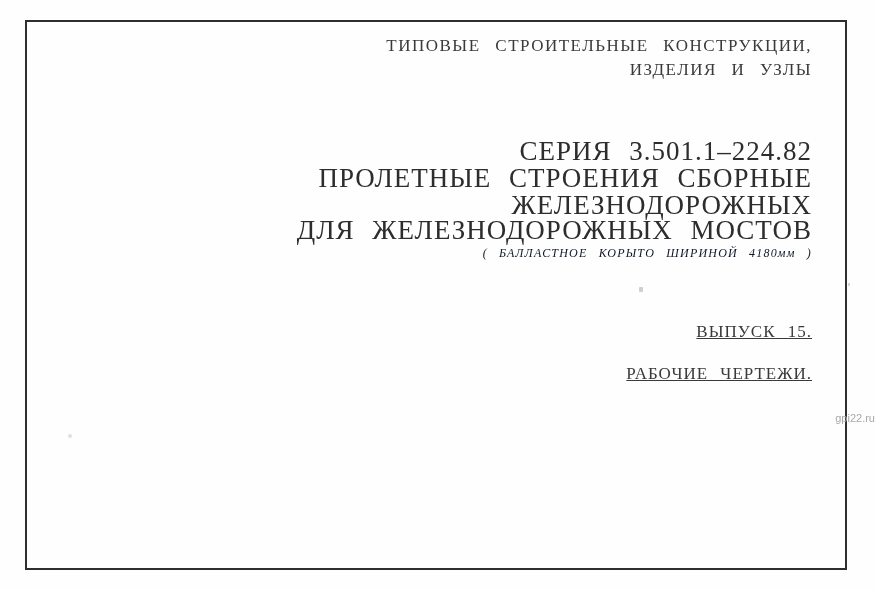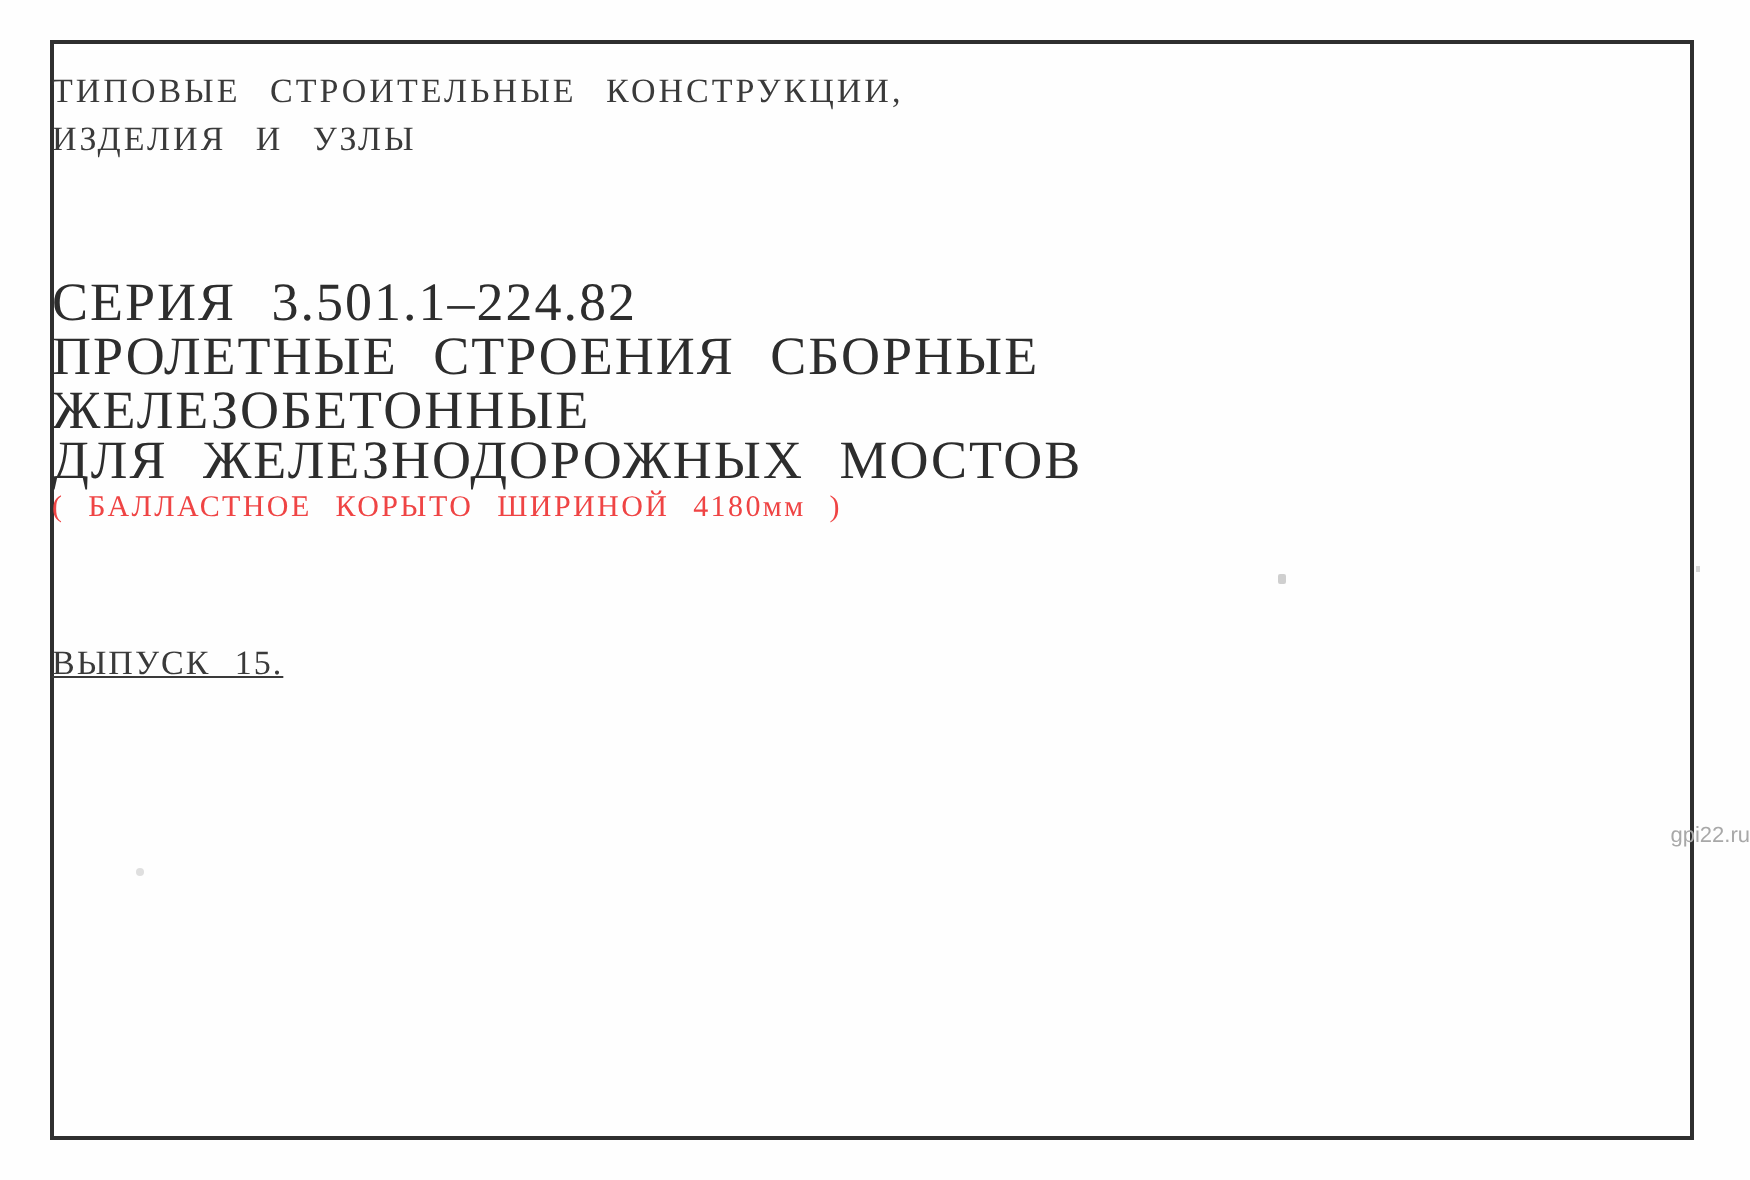--- a/index.html
+++ b/index.html
@@ -25,21 +25,21 @@
     width: 818px;
     height: 546px;
     border: 2px solid #2f2f2f;
   }
   .content {
     position: absolute;
     left: 26px;
     top: 0;
     width: 786px;
     height: 590px;
-    text-align: left;
+    text-align: right;
     color: #333333;
   }
   .line {
     position: absolute;
     left: 0;
     width: 100%;
     white-space: nowrap;
   }
   .header-line {
     font-size: 17px;
@@ -47,24 +47,25 @@
     word-spacing: 9px;
     color: #3a3a3a;
   }
   .title-line {
     font-size: 27px;
     letter-spacing: 1px;
     word-spacing: 10px;
     color: #2d2d2d;
   }
   .subtitle-line {
-    font-size: 15px;
+    font-size: 12px;
     letter-spacing: 1.2px;
     word-spacing: 7px;
-    color: #ef4444;
+    color: #0f172a;
+    font-style: italic;
   }
   .issue-line {
     font-size: 17px;
     letter-spacing: 1px;
     word-spacing: 7px;
     color: #3a3a3a;
     text-decoration: underline;
   }
   .watermark {
     position: absolute;
@@ -113,26 +114,27 @@
 
   <div class="border-frame"></div>
 
   <div class="content">
 
     <div class="line header-line" style="top:36px">ТИПОВЫЕ СТРОИТЕЛЬНЫЕ КОНСТРУКЦИИ,</div>
     <div class="line header-line" style="top:60px">ИЗДЕЛИЯ И УЗЛЫ</div>
 
     <div class="line title-line" style="top:136px">СЕРИЯ 3.501.1–224.82</div>
     <div class="line title-line" style="top:163px">ПРОЛЕТНЫЕ СТРОЕНИЯ СБОРНЫЕ</div>
-    <div class="line title-line" style="top:190px">ЖЕЛЕЗОБЕТОННЫЕ</div>
+    <div class="line title-line" style="top:190px">ЖЕЛЕЗНОДОРОЖНЫХ</div>
     <div class="line title-line" style="top:215px">ДЛЯ ЖЕЛЕЗНОДОРОЖНЫХ МОСТОВ</div>
 
     <div class="line subtitle-line" style="top:246px">( БАЛЛАСТНОЕ КОРЫТО ШИРИНОЙ 4180мм )</div>
 
     <div class="line issue-line" style="top:322px">ВЫПУСК 15.</div>
+    <div class="line issue-line" style="top:364px">РАБОЧИЕ ЧЕРТЕЖИ.</div>
 
   </div>
 
   <div class="watermark">gpi22.ru</div>
 
   <div class="speck-1"></div>
   <div class="speck-2"></div>
   <div class="speck-3"></div>
 
 </div>

